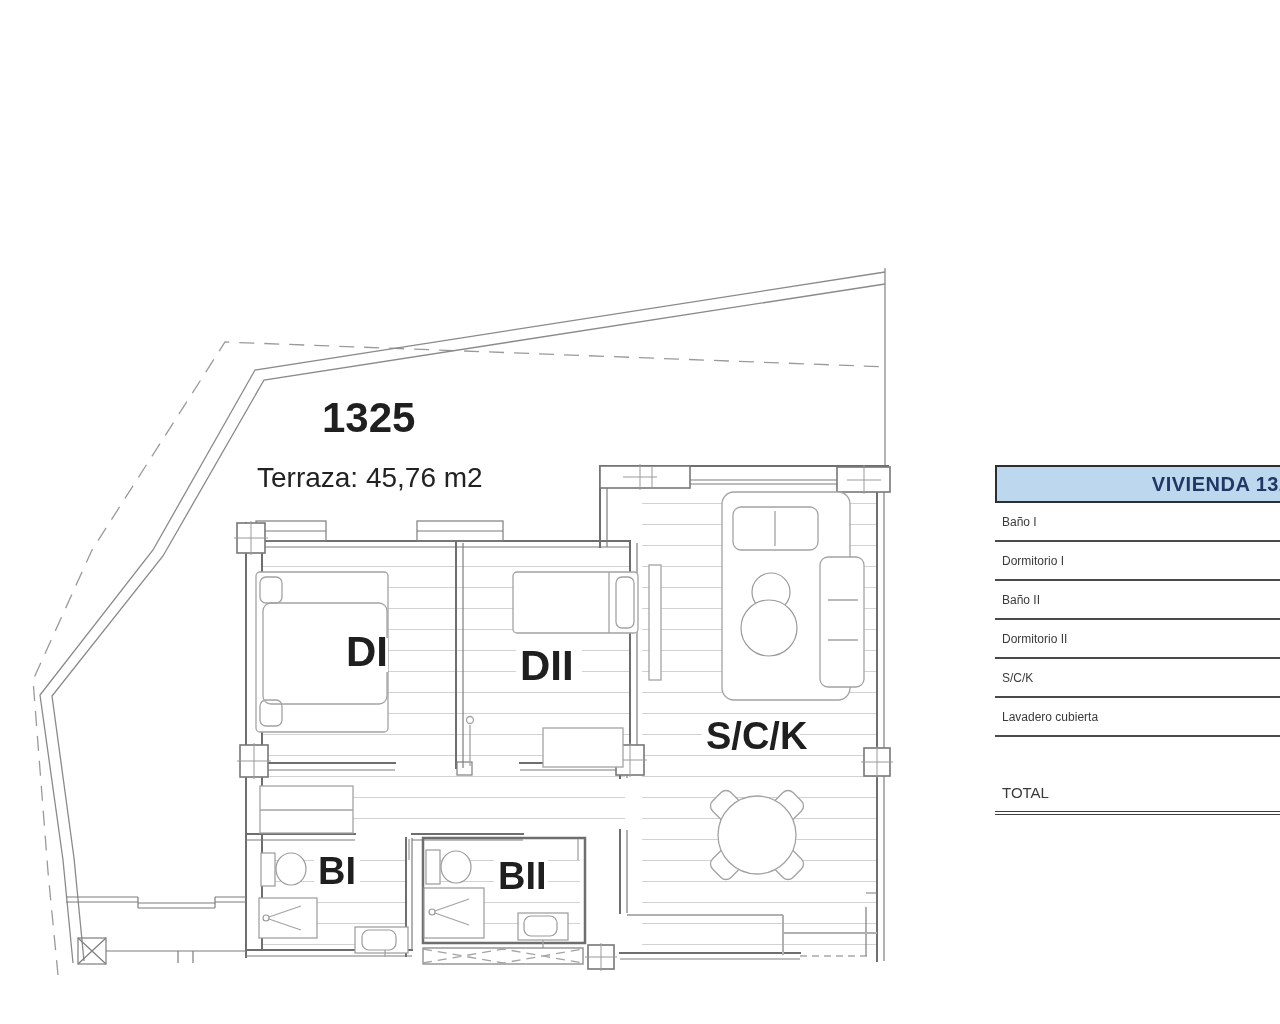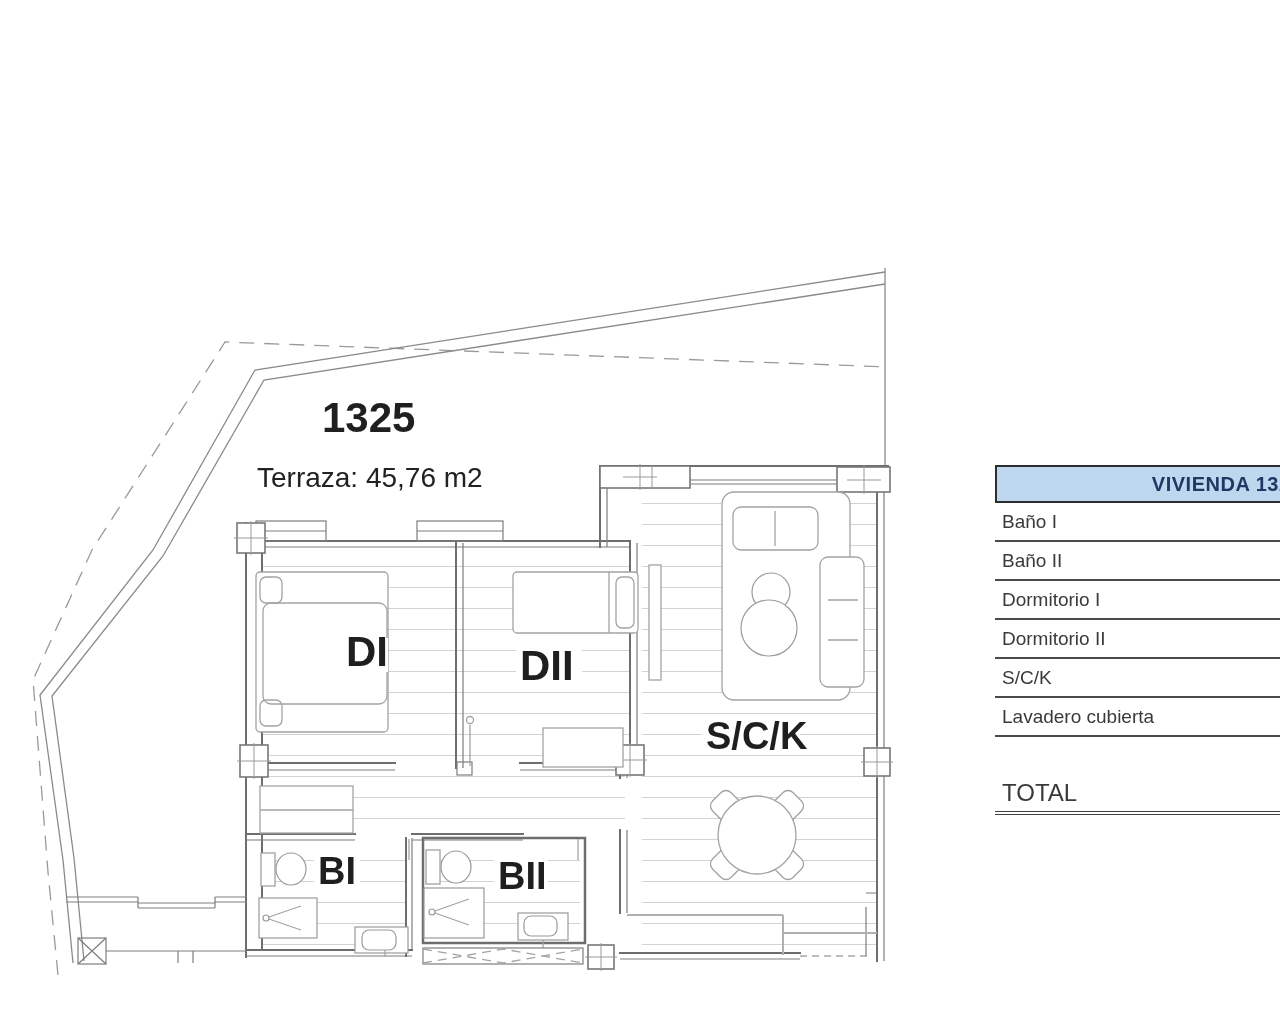--- a/index.html
+++ b/index.html
@@ -6,23 +6,23 @@
   #stage{position:relative;width:1280px;height:1016px;overflow:hidden;background:#fff;
          font-family:"Liberation Sans",sans-serif;}
   #plan-svg{position:absolute;left:0;top:0;}
 
   
   .sheet-table{position:absolute;left:995px;top:465px;width:285px;overflow:hidden;}
   .tbl-header{width:460px;height:34px;background:#bdd7ee;border:2px solid #2e2e2e;
               display:flex;align-items:center;justify-content:center;
               font-size:20px;font-weight:bold;color:#1f3864;letter-spacing:.5px;}
   .tbl-row{height:37px;border-bottom:2px solid #4a4a4a;display:flex;align-items:center;
-           padding-left:7px;font-size:19px;color:#3a3a3a;}
+           padding-left:7px;font-size:12px;color:#3a3a3a;}
   .tbl-total{margin-top:37px;height:37px;border-bottom:4px double #3f3f3f;display:flex;
-             align-items:center;padding-left:7px;font-size:24px;color:#3a3a3a;}
+             align-items:center;padding-left:7px;font-size:15px;color:#3a3a3a;}
 
   
   .wall{stroke:#6e6e6e;stroke-width:2;fill:none;stroke-linecap:square;}
   .wallthin{stroke:#7d7d7d;stroke-width:1.2;fill:none;}
   .bound{stroke:#8a8a8a;stroke-width:1.3;fill:none;}
   .dash{stroke:#9a9a9a;stroke-width:1.3;fill:none;stroke-dasharray:15 10;}
   .furn{stroke:#a3a3a3;stroke-width:1.3;fill:#ffffff;}
   .furnln{stroke:#a3a3a3;stroke-width:1.3;fill:none;}
   .fix{stroke:#9a9a9a;stroke-width:1.2;fill:#ffffff;}
   .cross{stroke:#9a9a9a;stroke-width:1;fill:none;}
@@ -224,24 +224,24 @@
 </svg>
 
 <div class="sheet-table">
   <div class="tbl-header">
     <span>VIVIENDA 1325</span>
   </div>
   <div class="tbl-row">
     <span>Baño I</span>
   </div>
   <div class="tbl-row">
+    <span>Dormitorio I</span>
+  </div>
+  <div class="tbl-row">
     <span>Baño II</span>
-  </div>
-  <div class="tbl-row">
-    <span>Dormitorio I</span>
   </div>
   <div class="tbl-row">
     <span>Dormitorio II</span>
   </div>
   <div class="tbl-row">
     <span>S/C/K</span>
   </div>
   <div class="tbl-row">
     <span>Lavadero cubierta</span>
   </div>

